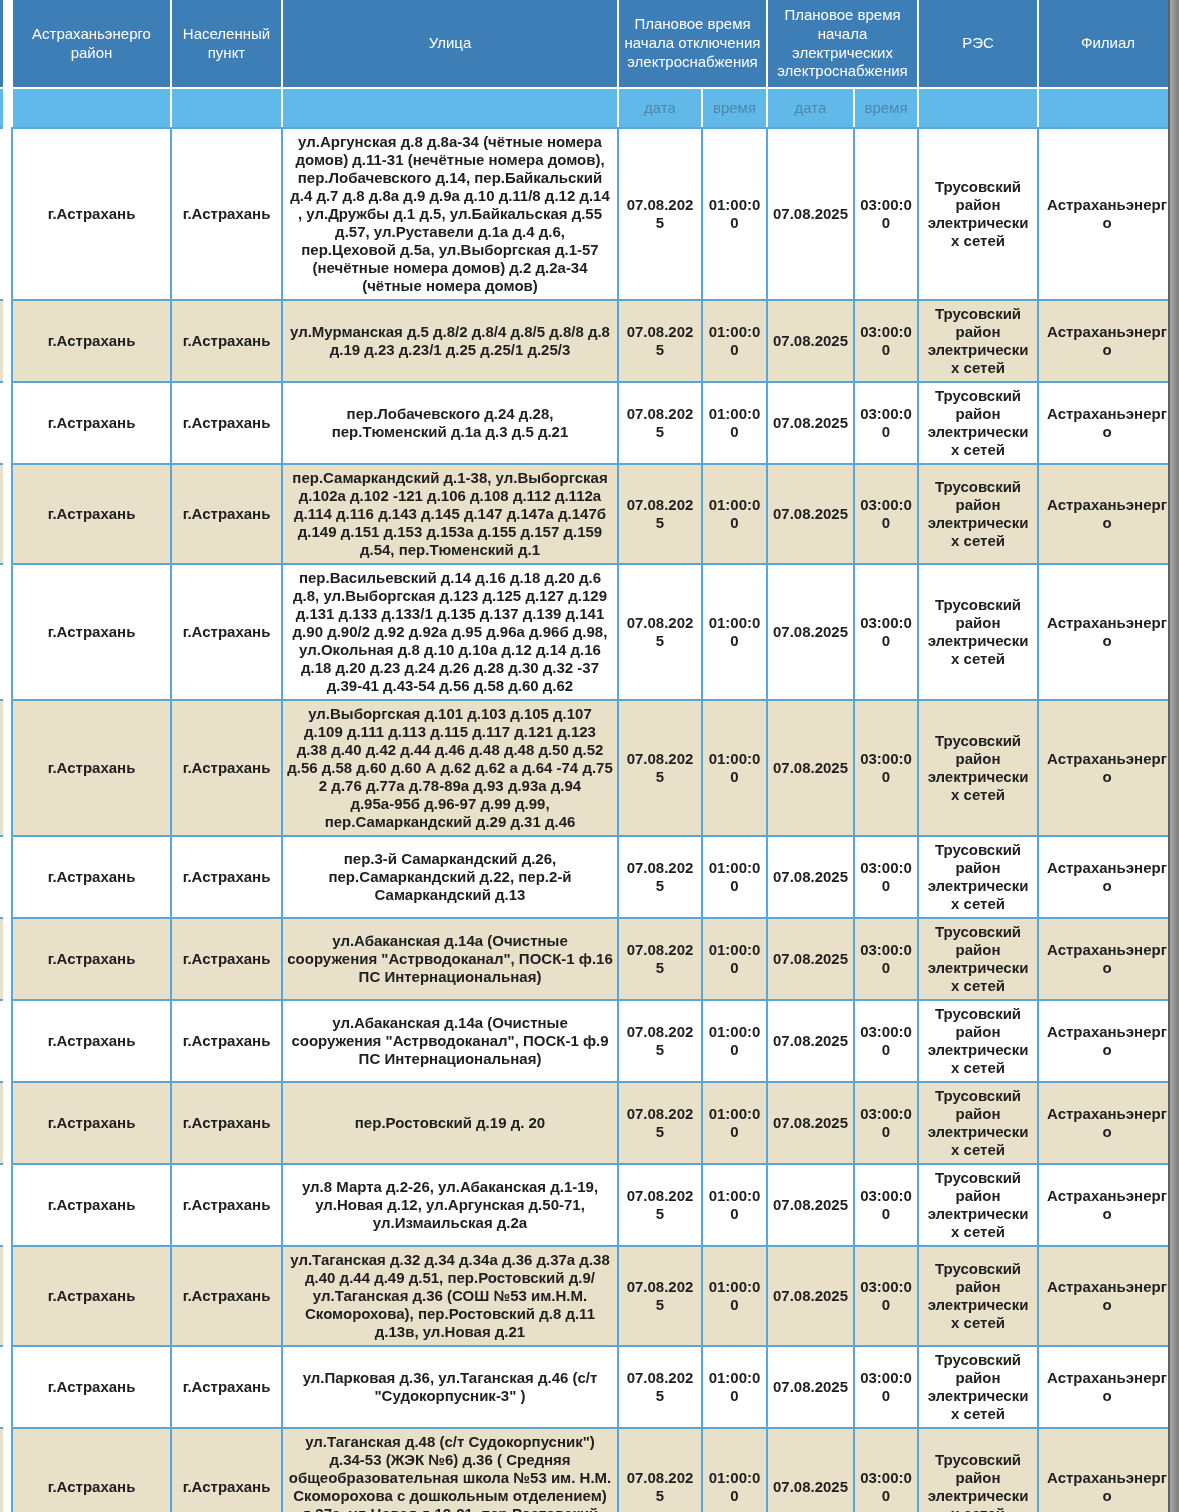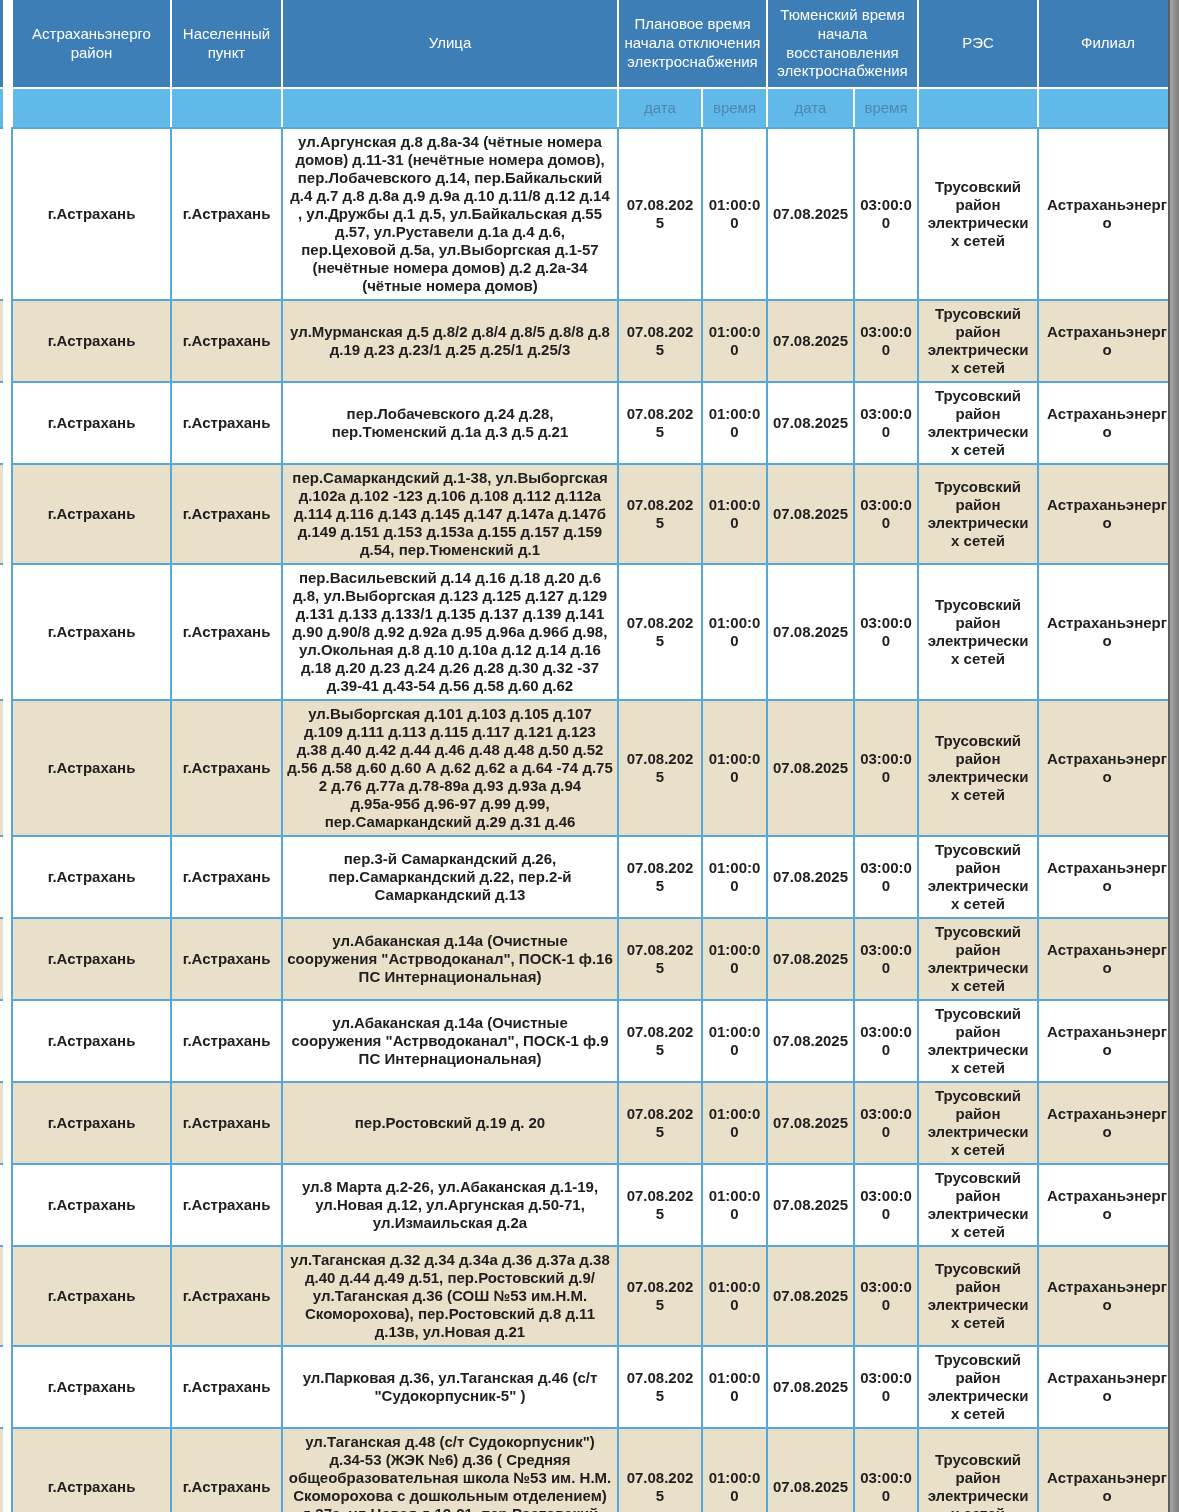--- a/index.html
+++ b/index.html
@@ -75,21 +75,21 @@
       <col style="width:140px">
   </colgroup>
   <thead>
     <tr class="head-main">
       <td class="ghost"></td>
       <td class="gap"></td>
       <th>Астраханьэнерго район</th>
       <th>Населенный пункт</th>
       <th>Улица</th>
       <th colspan="2">Плановое время начала отключения электроснабжения</th>
-      <th colspan="2">Тюменский время начала восстановления электроснабжения</th>
+      <th colspan="2">Плановое время начала электрических электроснабжения</th>
       <th>РЭС</th>
       <th>Филиал</th>
     </tr>
     <tr class="head-sub">
       <td class="ghost"></td>
       <td class="gap"></td>
       <th></th>
       <th></th>
       <th></th>
       <th>дата</th>
@@ -141,35 +141,35 @@
     <td class="c-time">03:00:00</td>
     <td class="c-res">Трусовский район электрических сетей</td>
     <td class="c-branch">Астраханьэнерго</td>
   </tr>
 
   <tr>
     <td class="ghost"></td>
     <td class="gap"></td>
     <td class="c-district">г.Астрахань</td>
     <td class="c-settlement">г.Астрахань</td>
-    <td class="c-street">пер.Самаркандский д.1-38, ул.Выборгская д.102а д.102 -123 д.106 д.108 д.112 д.112а д.114 д.116 д.143 д.145 д.147 д.147а д.147б д.149 д.151 д.153 д.153а д.155 д.157 д.159 д.54, пер.Тюменский д.1</td>
-    <td class="c-date">07.08.2025</td>
-    <td class="c-time">01:00:00</td>
-    <td class="c-date">07.08.2025</td>
-    <td class="c-time">03:00:00</td>
-    <td class="c-res">Трусовский район электрических сетей</td>
-    <td class="c-branch">Астраханьэнерго</td>
-  </tr>
-
-  <tr>
-    <td class="ghost"></td>
-    <td class="gap"></td>
-    <td class="c-district">г.Астрахань</td>
-    <td class="c-settlement">г.Астрахань</td>
-    <td class="c-street">пер.Васильевский д.14 д.16 д.18 д.20 д.6 д.8, ул.Выборгская д.123 д.125 д.127 д.129 д.131 д.133 д.133/1 д.135 д.137 д.139 д.141 д.90 д.90/8 д.92 д.92а д.95 д.96а д.96б д.98, ул.Окольная д.8 д.10 д.10а д.12 д.14 д.16 д.18 д.20 д.23 д.24 д.26 д.28 д.30 д.32 -37 д.39-41 д.43-54 д.56 д.58 д.60 д.62</td>
+    <td class="c-street">пер.Самаркандский д.1-38, ул.Выборгская д.102а д.102 -121 д.106 д.108 д.112 д.112а д.114 д.116 д.143 д.145 д.147 д.147а д.147б д.149 д.151 д.153 д.153а д.155 д.157 д.159 д.54, пер.Тюменский д.1</td>
+    <td class="c-date">07.08.2025</td>
+    <td class="c-time">01:00:00</td>
+    <td class="c-date">07.08.2025</td>
+    <td class="c-time">03:00:00</td>
+    <td class="c-res">Трусовский район электрических сетей</td>
+    <td class="c-branch">Астраханьэнерго</td>
+  </tr>
+
+  <tr>
+    <td class="ghost"></td>
+    <td class="gap"></td>
+    <td class="c-district">г.Астрахань</td>
+    <td class="c-settlement">г.Астрахань</td>
+    <td class="c-street">пер.Васильевский д.14 д.16 д.18 д.20 д.6 д.8, ул.Выборгская д.123 д.125 д.127 д.129 д.131 д.133 д.133/1 д.135 д.137 д.139 д.141 д.90 д.90/2 д.92 д.92а д.95 д.96а д.96б д.98, ул.Окольная д.8 д.10 д.10а д.12 д.14 д.16 д.18 д.20 д.23 д.24 д.26 д.28 д.30 д.32 -37 д.39-41 д.43-54 д.56 д.58 д.60 д.62</td>
     <td class="c-date">07.08.2025</td>
     <td class="c-time">01:00:00</td>
     <td class="c-date">07.08.2025</td>
     <td class="c-time">03:00:00</td>
     <td class="c-res">Трусовский район электрических сетей</td>
     <td class="c-branch">Астраханьэнерго</td>
   </tr>
 
   <tr>
     <td class="ghost"></td>
@@ -267,21 +267,21 @@
     <td class="c-time">03:00:00</td>
     <td class="c-res">Трусовский район электрических сетей</td>
     <td class="c-branch">Астраханьэнерго</td>
   </tr>
 
   <tr>
     <td class="ghost"></td>
     <td class="gap"></td>
     <td class="c-district">г.Астрахань</td>
     <td class="c-settlement">г.Астрахань</td>
-    <td class="c-street">ул.Парковая д.36, ул.Таганская д.46 (с/т "Судокорпусник-5" )</td>
+    <td class="c-street">ул.Парковая д.36, ул.Таганская д.46 (с/т "Судокорпусник-3" )</td>
     <td class="c-date">07.08.2025</td>
     <td class="c-time">01:00:00</td>
     <td class="c-date">07.08.2025</td>
     <td class="c-time">03:00:00</td>
     <td class="c-res">Трусовский район электрических сетей</td>
     <td class="c-branch">Астраханьэнерго</td>
   </tr>
 
   <tr>
     <td class="ghost"></td>

